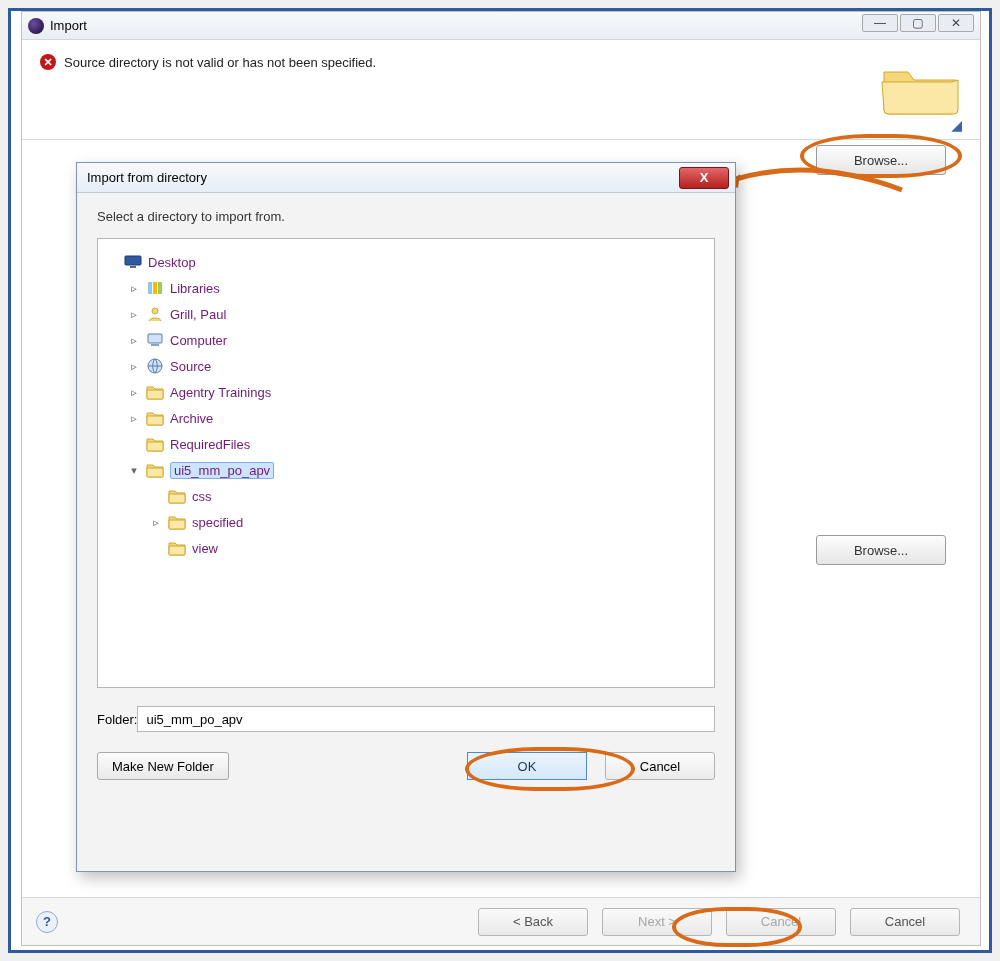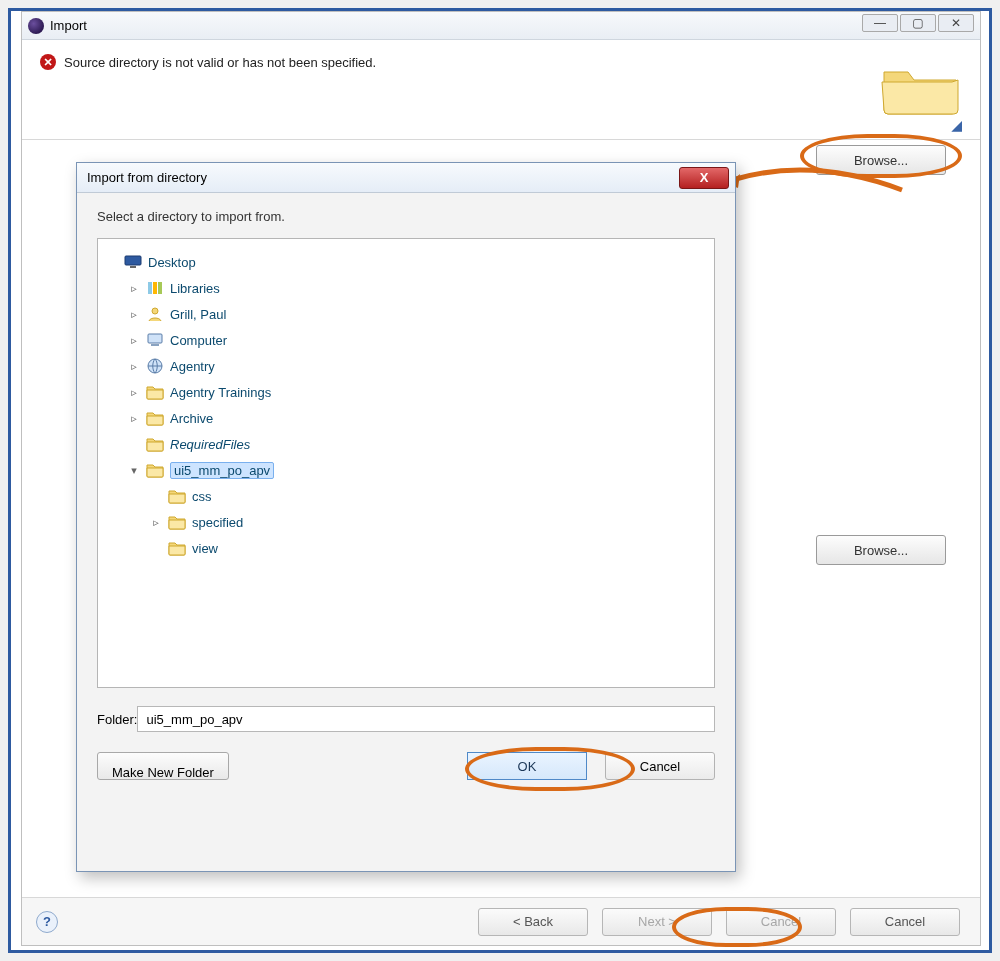--- a/index.html
+++ b/index.html
@@ -161,40 +161,40 @@
     }
     .tree > .node {padding-left:0;}
     .node {display:flex;align-items:center;gap:6px;height:26px;}
     .expander {
       width:12px;display:inline-block;text-align:center;color:#666;
       font-size:11px; cursor:pointer;
     }
     .expander.blank {visibility:hidden;}
     .node .ic {width:18px;height:18px;display:flex;align-items:center;justify-content:center;}
     .ic-folder svg{width:18px;height:18px;}
-    .node .lbl { color:#0c4a6e;}
+    .node .lbl { color:#701a75;}
     .node.selected .lbl {
       background:#cde4ff;border:1px solid #7ab0ee;
       padding:0 3px;border-radius:2px;
     }
     .folder-row {
       display:flex;align-items:center;gap:0;
       margin-top:18px;
     }
     .folder-row input {
       flex:1;height:26px;border:1px solid #b7b7b7;padding:0 8px;
       background:#fff;
     }
     .dir-footer {
       display:flex;align-items:center;justify-content:space-between;
       padding:14px 20px 16px 20px;
       position:relative;
     }
     .mk-btn {
-      height:28px;padding:12px 14px;
+      height:28px;padding:5px 14px;
       border:1px solid #a8a8a8;border-radius:3px;
       background:linear-gradient(#fcfcfc,#e9e9e9);
       text-align:right;
     }
     .right-btns {display:flex;gap:18px;align-items:center;}
     .ok-btn {
       height:28px;width:120px;
       border:1px solid #4f89c8;border-radius:0;
       background:linear-gradient(#eaf4ff,#d5e8fb);
       color:#1b3757;
@@ -330,21 +330,21 @@
                 <span class="lbl">Computer</span>
               </div>
               <div class="node" style="padding-left: 22px;">
                 <span class="expander ">▹</span>
                 <span class="ic ic-folder">
                   <svg viewBox="0 0 18 18">
                     <circle cx="9" cy="9" r="7" fill="#cfe2f8" stroke="#5a7da8"></circle>
                     <path d="M2 9h14M9 2c3 3 3 11 0 14M9 2c-3 3-3 11 0 14" stroke="#5a7da8" fill="none"></path>
                   </svg>
                 </span>
-                <span class="lbl">Agentry</span>
+                <span class="lbl">Source</span>
               </div>
               <div class="node" style="padding-left: 22px;">
                 <span class="expander ">▹</span>
                 <span class="ic ic-folder">
                   <svg viewBox="0 0 18 18" class="svg-folder">
                     <path class="back" d="M1 4h6l2 2h8v9a1 1 0 0 1-1 1H2a1 1 0 0 1-1-1z"></path>
                     <path class="front" d="M1 7h16v8a1 1 0 0 1-1 1H2a1 1 0 0 1-1-1z"></path>
                   </svg>
                 </span>
                 <span class="lbl">Agentry Trainings</span>
@@ -352,21 +352,21 @@
               <div class="node" style="padding-left: 22px;">
                 <span class="expander ">▹</span>
                 <span class="ic ic-folder">
                   <svg viewBox="0 0 18 18" class="svg-folder">
                     <path class="back" d="M1 4h6l2 2h8v9a1 1 0 0 1-1 1H2a1 1 0 0 1-1-1z"></path>
                     <path class="front" d="M1 7h16v8a1 1 0 0 1-1 1H2a1 1 0 0 1-1-1z"></path>
                   </svg>
                 </span>
                 <span class="lbl">Archive</span>
               </div>
-              <div class="node" style="padding-left: 22px; font-style: italic;">
+              <div class="node" style="padding-left: 22px;">
                 <span class="expander blank">▹</span>
                 <span class="ic ic-folder">
                   <svg viewBox="0 0 18 18" class="svg-folder">
                     <path class="back" d="M1 4h6l2 2h8v9a1 1 0 0 1-1 1H2a1 1 0 0 1-1-1z"></path>
                     <path class="front" d="M1 7h16v8a1 1 0 0 1-1 1H2a1 1 0 0 1-1-1z"></path>
                   </svg>
                 </span>
                 <span class="lbl">RequiredFiles</span>
               </div>
               <div class="node selected" style="padding-left: 22px;">

